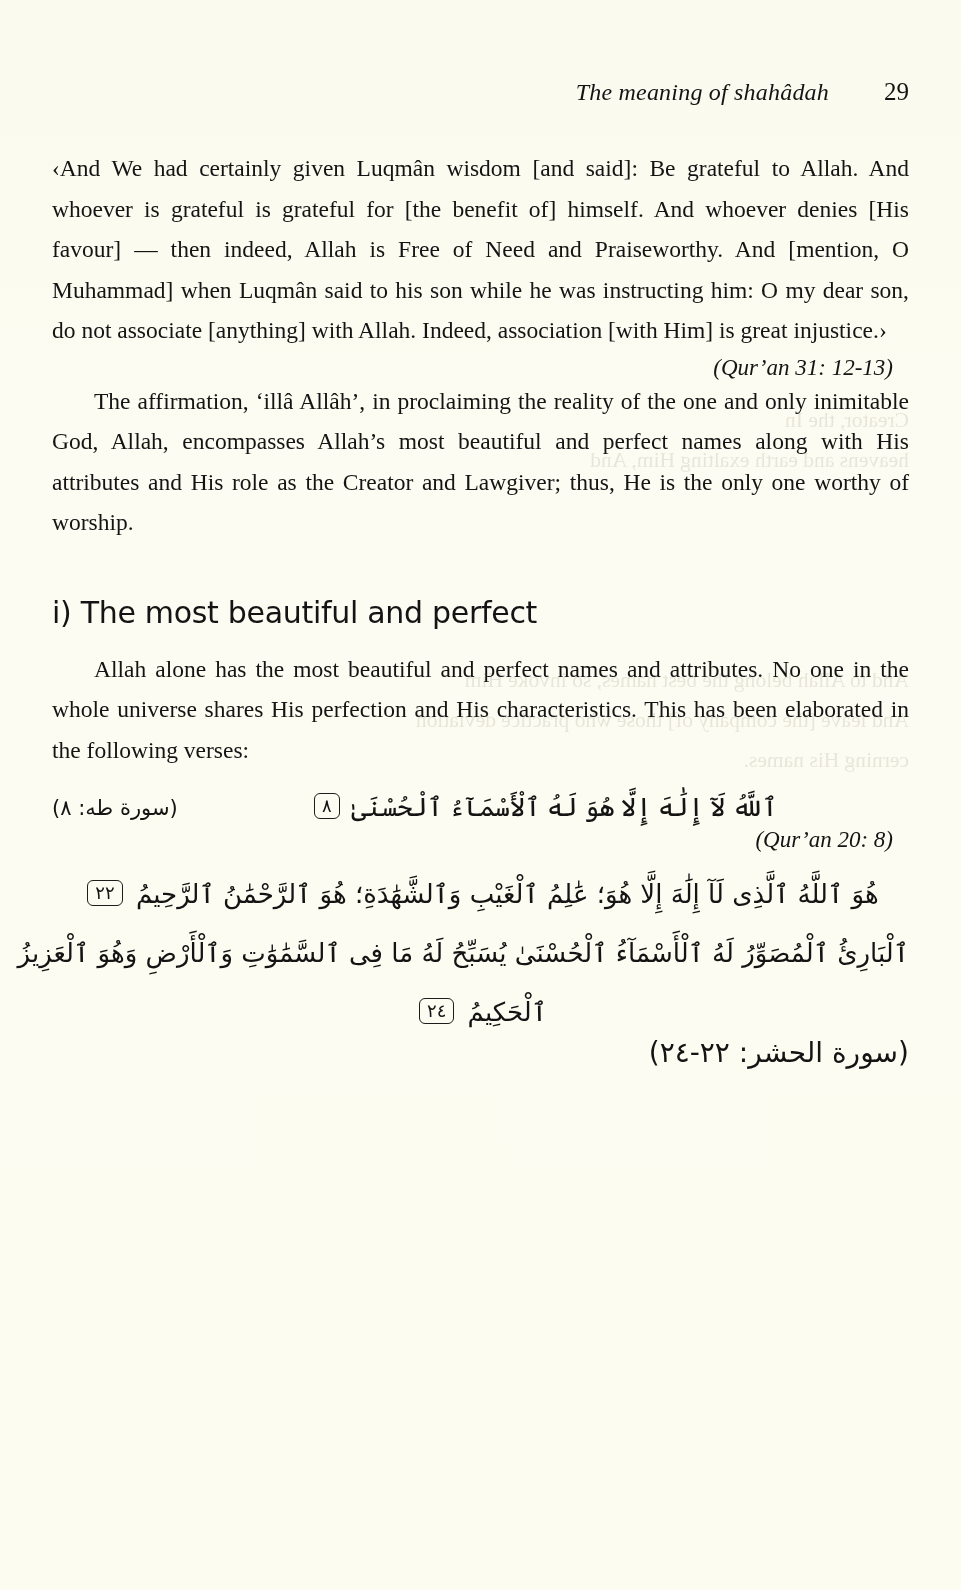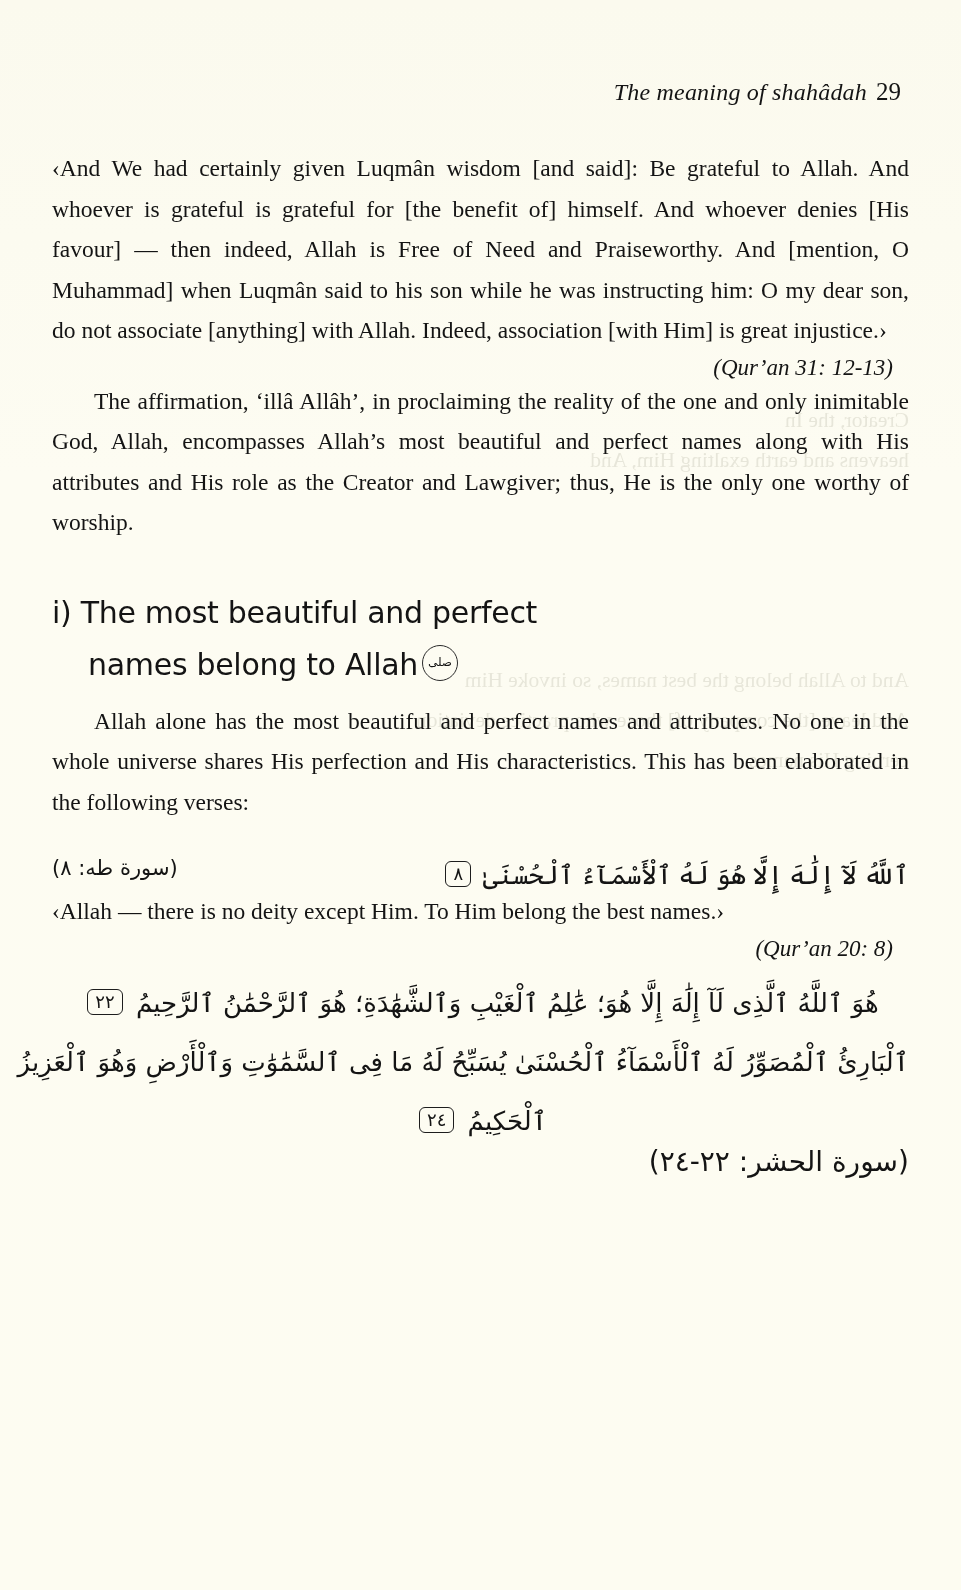--- a/index.html
+++ b/index.html
@@ -34,24 +34,25 @@
     text-align: justify;
     padding: 0 52px;
     transform: scaleX(-1);
     pointer-events: none;
     user-select: none;
   }
   .header {
     position: absolute;
     top: 78px;
     left: 52px;
-    right: 60px;
+    right: 52px;
     display: flex;
     align-items: flex-end;
     justify-content: flex-end;
+    gap: 46px;
   }
   .header-title {
     font-style: italic;
     font-size: 24px;
     letter-spacing: 0.2px;
   }
   .header-page {
     font-size: 25px;
     min-width: 34px;
     text-align: right;
@@ -116,22 +117,22 @@
     direction: rtl;
   }
   .ar-ref {
     direction: rtl;
     font-family: "DejaVu Sans", sans-serif;
     font-size: 21px;
     white-space: nowrap;
   }
   .ar-verse-1 {
     flex: 1;
+    text-align: center;
     font-size: 26px;
-    margin-top: 16px;
   }
   .ar-block {
     direction: rtl;
     font-family: "DejaVu Sans", sans-serif;
     font-size: 26px;
     line-height: 59px;
     text-align: justify;
     text-align-last: center;
     letter-spacing: 0.3px;
   }
@@ -178,36 +179,32 @@
 
   <div class="content">
 
     <p class="body quote">‹And We had certainly given Luqmân wisdom [and said]: Be grateful to Allah. And whoever is grateful is grateful for [the benefit of] himself. And whoever denies [His favour] — then indeed, Allah is Free of Need and Praiseworthy. And [mention, O Muhammad] when Luqmân said to his son while he was instructing him: O my dear son, do not associate [anything] with Allah. Indeed, association [with Him] is great injustice.›</p>
     <p class="src">(Qur’an 31: 12-13)</p>
 
     <p class="body indent sp-sm">The affirmation, ‘illâ Allâh’, in proclaiming the reality of the one and only inimitable God, Allah, encompasses Allah’s most beautiful and perfect names along with His attributes and His role as the Creator and Lawgiver; thus, He is the only one worthy of worship.</p>
 
     <h2 class="section">
       <span>i) The most beautiful and perfect</span>
-      <span class="l2">
-        <span>names belong to Allah</span><span class="pbuh">صلى</span>
-      </span>
     </h2>
 
     <p class="body indent">Allah alone has the most beautiful and perfect names and attributes. No one in the whole universe shares His perfection and His characteristics. This has been elaborated in the following verses:</p>
 
     <div class="ar-row sp-top">
       <div class="ar-verse-1">
         <span>ٱللَّهُ لَآ إِلَٰهَ إِلَّا هُوَ لَهُ ٱلْأَسْمَآءُ ٱلْحُسْنَىٰ</span>
         <span class="ayah-num">٨</span>
       </div>
       <div class="ar-ref">(سورة طه: ٨)</div>
     </div>
 
-    <p class="body quote sp-sm">‹Allah — there is no deity except Him. To Him belong the best names.›</p>
     <p class="src">(Qur’an 20: 8)</p>
 
     <div class="ar-block sp-sm">
       <span class="line">
         <span>هُوَ ٱللَّهُ ٱلَّذِى لَآ إِلَٰهَ إِلَّا هُوَ؛ عَٰلِمُ ٱلْغَيْبِ وَٱلشَّهَٰدَةِ؛ هُوَ ٱلرَّحْمَٰنُ ٱلرَّحِيمُ</span>
         <span class="ayah-num">٢٢</span>
       </span>
       <span class="line">ٱلْبَارِئُ ٱلْمُصَوِّرُ لَهُ ٱلْأَسْمَآءُ ٱلْحُسْنَىٰ يُسَبِّحُ لَهُ مَا فِى ٱلسَّمَٰوَٰتِ وَٱلْأَرْضِ وَهُوَ ٱلْعَزِيزُ</span>
       <span class="line">
         <span>ٱلْحَكِيمُ</span>

